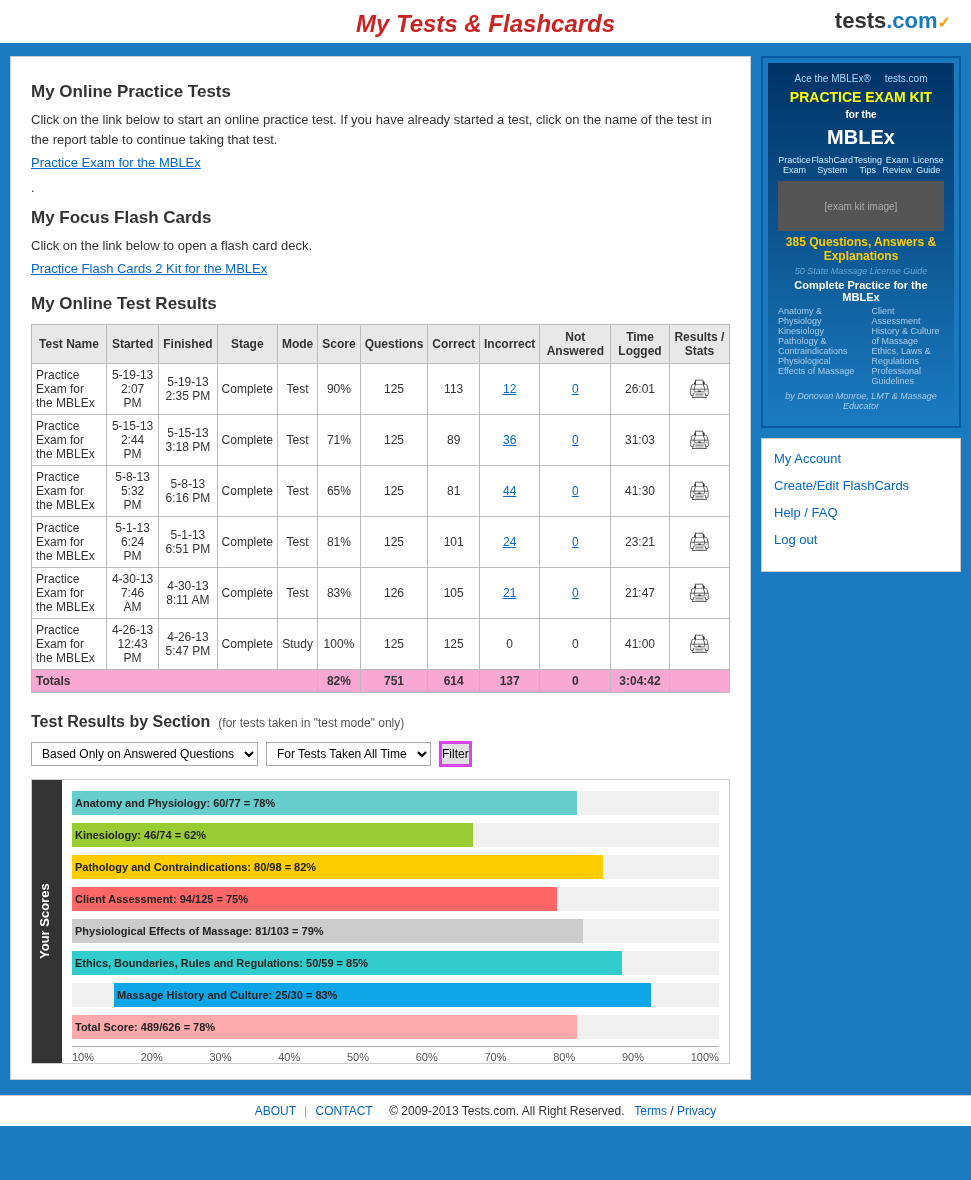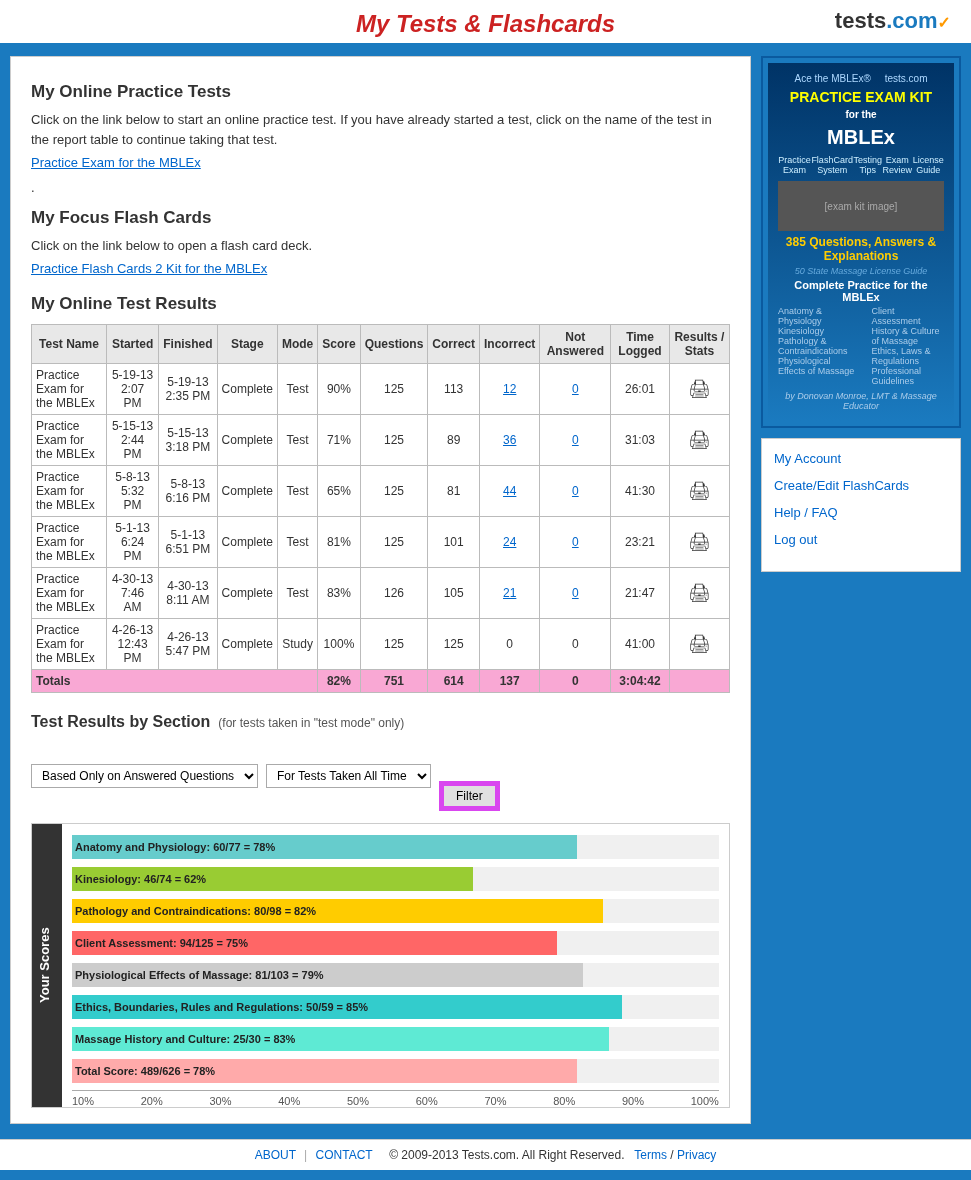--- a/index.html
+++ b/index.html
@@ -140,26 +140,25 @@
       gap: 8px;
       margin-bottom: 12px;
     }
     .filter-row select {
       padding: 3px 6px;
       border: 1px solid #aaa;
       font-size: 12px;
       background: white;
     }
     .filter-row button {
-      padding: 3px 12px;
+      padding: 3px 0;
       background: #e0e0e0;
-      border: 5px solid #d946ef;
+      border: 3px solid #d946ef;
       cursor: pointer;
       font-size: 12px;
-      margin-top: 40px;
     }
 
     .chart-container {
       border: 1px solid #ccc;
       display: flex;
       background: white;
     }
     .chart-y-label {
       background: #333;
       color: white;
@@ -405,21 +404,21 @@
                 <div class="bar-fill" style="width: 79%; background: rgb(204, 204, 204);">Physiological Effects of Massage: 81/103 = 79%</div>
               </div>
             </div>
             <div class="bar-row">
               <div class="bar-track">
                 <div class="bar-fill" style="width: 85%; background: rgb(51, 204, 204);">Ethics, Boundaries, Rules and Regulations: 50/59 = 85%</div>
               </div>
             </div>
             <div class="bar-row">
               <div class="bar-track">
-                <div class="bar-fill" style="width: 83%; background: #5eead4;">Massage History and Culture: 25/30 = 83%</div>
+                <div class="bar-fill" style="width: 83%; background: #0ea5e9; margin-left: 42px;">Massage History and Culture: 25/30 = 83%</div>
               </div>
             </div>
             <div class="bar-row">
               <div class="bar-track">
                 <div class="bar-fill" style="width: 78%; background: rgb(255, 170, 170);">Total Score: 489/626 = 78%</div>
               </div>
             </div>
           </div>
         <div class="chart-x-axis" id="x-axis">
             <span>10%</span>

